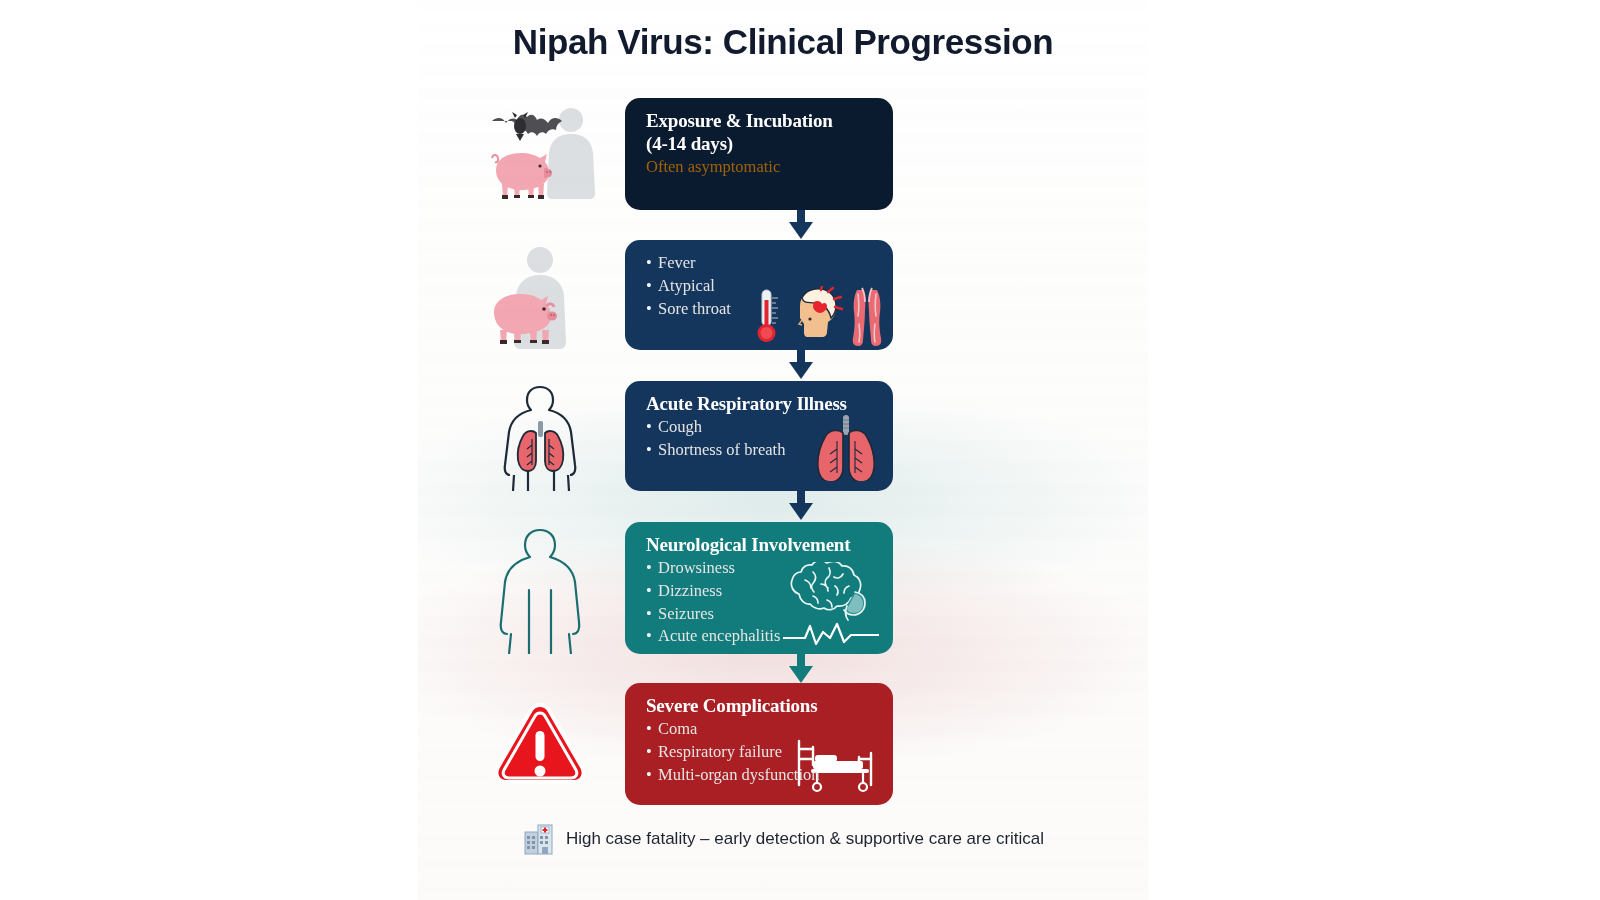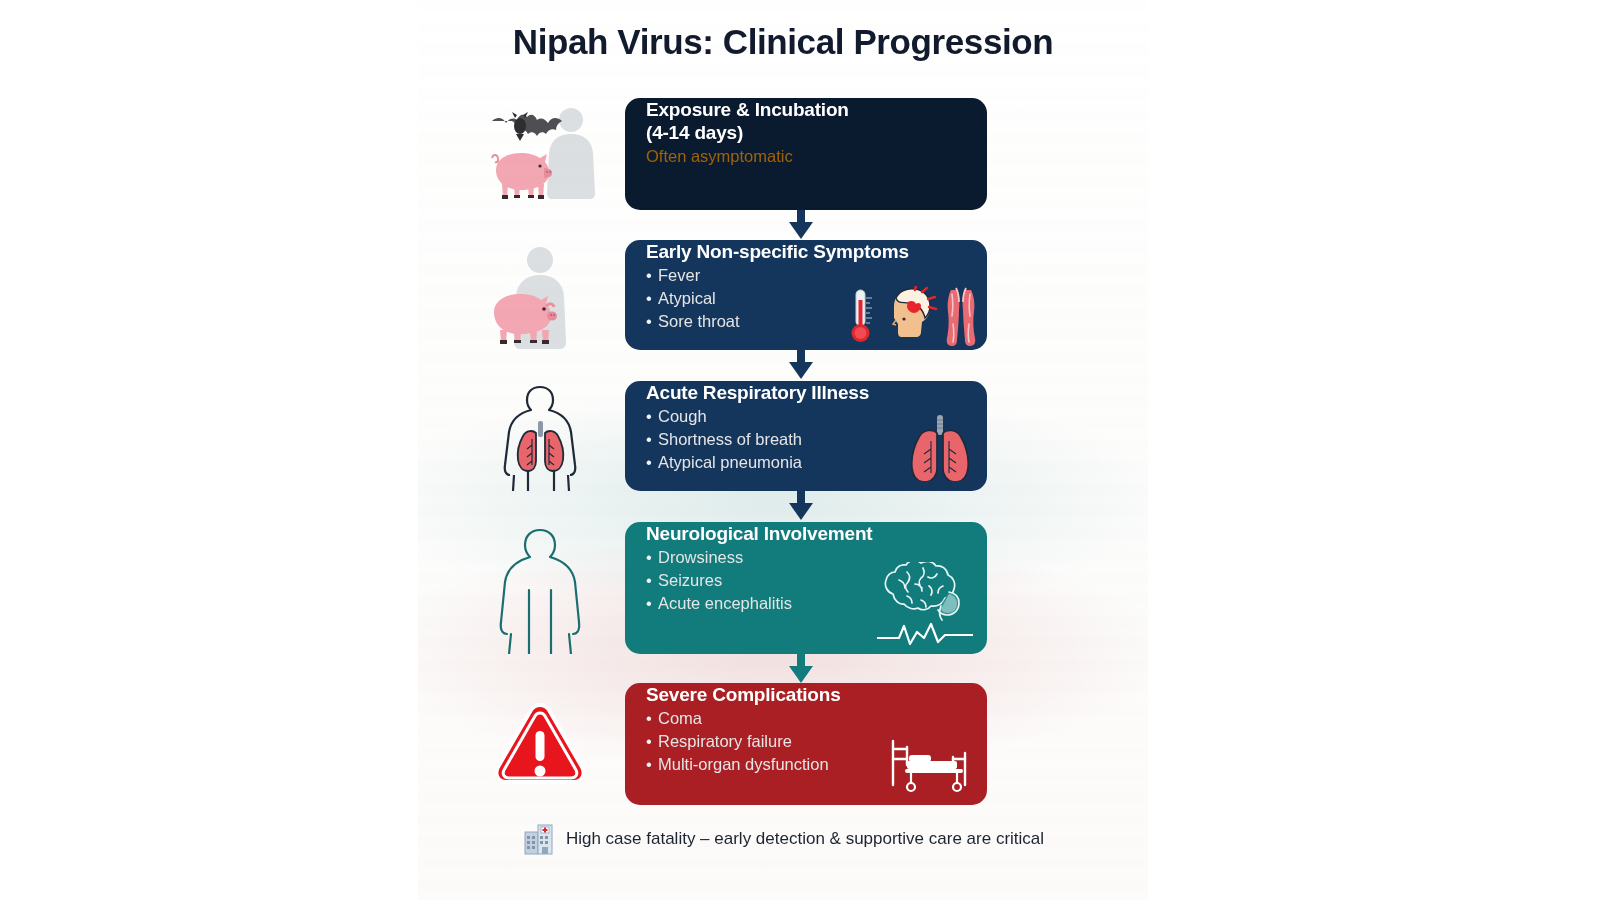--- a/index.html
+++ b/index.html
@@ -75,26 +75,27 @@
     top: 0;
     width: 125px;
     display: flex;
     align-items: center;
     justify-content: center;
   }
 
   .card {
     position: absolute;
     left: 207px;
-    width: 362px;
+    width: 268px;
     border-radius: 15px;
     box-sizing: border-box;
-    padding: 0 16px 12px 21px;
+    padding: 11px 16px 12px 21px;
     color: #ffffff;
     overflow: hidden;
+    font-family: Liberation Serif, serif;
   }
 
   .card-head {
     font-size: 19px;
     font-weight: 700;
     line-height: 1.22;
     letter-spacing: -0.2px;
     margin: 0 0 1px 0;
     position: relative;
     z-index: 2;
@@ -235,21 +236,20 @@
             <circle cx="76" cy="75" r="1" fill="#b06272"></circle>
             <path d="M68 66c3-3 7-3 8 1" fill="none" stroke="#e8909d" stroke-width="3"></path>
             <circle cx="66" cy="69" r="1.8" fill="#3a2a2e"></circle>
             <path d="M22 90l1 13h5l1-13zM36 92l1 11h5l1-11zM52 92l1 11h5l1-11zM64 90l1 13h5l1-13z" fill="#f2a7b2"></path>
             <path d="M22 100h7v4h-7zM36 100h7v3h-7zM52 100h7v3h-7zM64 100h7v4h-7z" fill="#3a2a2e"></path>
           </g>
         </svg>
       </div>
 
       <div class="card" style="top:0;height:110px;background:#15365c;">
-        <div class="card-head">Early Non-specific Symptoms</div>
         <ul class="bullets">
           <li>Fever</li>
           <li>Atypical</li>
           <li>Sore throat</li>
         </ul>
         <div class="card-art" style="right:8px;bottom:2px;">
 
           <svg width="30" height="62" viewBox="0 0 30 62">
             <rect x="9" y="4" width="9" height="36" rx="4.5" fill="#eef1f4" stroke="#c7ced6" stroke-width="1"></rect>
             <rect x="11.5" y="14" width="4" height="26" fill="#e0252f"></rect>
@@ -314,21 +314,20 @@
             </g>
           </g>
         </svg>
       </div>
 
       <div class="card" style="top:0;height:110px;background:#15365c;">
         <div class="card-head">Acute Respiratory Illness</div>
         <ul class="bullets">
           <li>Cough</li>
           <li>Shortness of breath</li>
-          <li>Atypical pneumonia</li>
         </ul>
         <div class="card-art" style="right:16px;bottom:10px;">
           <svg width="62" height="68" viewBox="0 0 62 68">
             <rect x="28" y="2" width="6" height="20" rx="3" fill="#9aa5b1"></rect>
             <g stroke="#6d7a88" stroke-width="1">
               <line x1="28" y1="7" x2="34" y2="7"></line>
               <line x1="28" y1="11" x2="34" y2="11"></line>
               <line x1="28" y1="15" x2="34" y2="15"></line>
             </g>
             <path d="M28 20c-4-4-14-4-18 4-5 9-8 21-7 31 1 9 6 14 13 14 7 0 12-6 12-14z" fill="#e8656b" stroke="#1f2a38" stroke-width="1.7"></path>
@@ -358,20 +357,21 @@
             <path d="M62 8c9 0 15 6 15 15 0 6-2 9-5 12 14 4 23 12 25 25l4 40c1 7-1 12-6 12"></path>
             <path d="M33 112l-2 20M91 112l2 20M51 68v64M73 68v64"></path>
           </g>
         </svg>
       </div>
 
       <div class="card" style="top:0;height:132px;background:#127b7b;">
         <div class="card-head">Neurological Involvement</div>
         <ul class="bullets">
           <li>Drowsiness</li>
+          <li>Dizziness</li>
           <li>Seizures</li>
           <li>Acute encephalitis</li>
         </ul>
         <div class="card-art" style="right:14px;bottom:8px;flex-direction:column;align-items:center;gap:0;">
           <svg width="96" height="60" viewBox="0 0 96 60">
             <g fill="none" stroke="#eaf6f6" stroke-width="1.7" stroke-linecap="round" stroke-linejoin="round">
               <path d="M16 32c-6-2-9-8-7-14 1-5 5-8 9-8 1-5 6-8 11-7 3-5 10-6 15-2 5-3 12-2 15 3 6-1 11 3 12 9 5 2 8 8 6 14-1 5-5 8-9 9-2 6-8 9-14 8-3 4-9 5-13 2-5 2-11 0-14-4-5 1-10-4-11-10z"></path>
               <path d="M30 10c3 3 3 7 1 10-3 3-3 7 0 10M46 6c2 4 1 8-2 10-3 3-2 8 1 10M60 12c-2 4-6 5-9 3M22 18c3 1 6 4 6 8M38 22c4 0 7 3 7 7M52 24c3 2 4 6 2 9M66 24c-3 1-5 4-5 7M30 34c3 1 5 4 5 7M44 38c3 1 5 4 5 7"></path>
               <path d="M72 30c6 1 10 5 10 11 0 7-5 12-12 12-4 0-7-2-9-5" fill="#2f9191"></path>
             </g>

